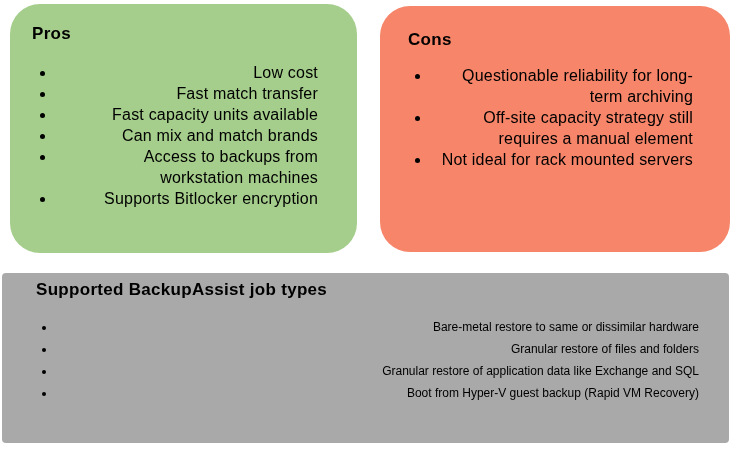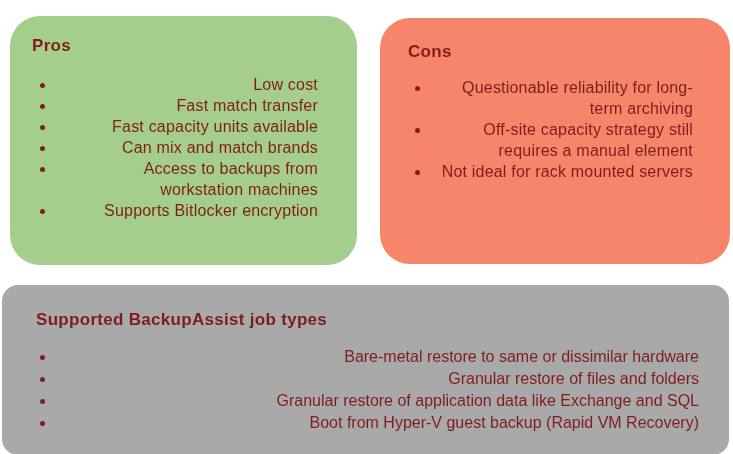--- a/index.html
+++ b/index.html
@@ -10,23 +10,22 @@
   body {
     width: 733px;
     height: 454px;
     position: relative;
     font-family: "Liberation Sans", sans-serif;
     overflow: hidden;
   }
   .box {
     position: absolute;
     box-sizing: border-box;
-    color: #7f1d1d;
+    color: #000000;
     border-radius: 30px;
-    margin-top: 12px;
   }
   .box h2 {
     margin: 0;
     font-size: 17px;
     font-weight: bold;
     line-height: 1.2;
     letter-spacing: 0.3px;
   }
   .box ul {
     margin: 0;
@@ -58,25 +57,25 @@
     padding: 24px 18px 20px 28px;
   }
   #cons-box ul { margin-top: 15px; padding-left: 23px; width: 262px; }
 
   #jobs-box {
     left: 2px;
     top: 273px;
     width: 727px;
     height: 170px;
     background: var(--jobs-bg, #a9a9a9);
-    border-radius: 16px;
-    padding: 25px 30px 15px 34px;
+    border-radius: 4px;
+    padding: 7px 30px 15px 34px;
   }
   #jobs-box li {
-    font-size: 16px;
+    font-size: 12px;
     line-height: 22px;
     letter-spacing: 0;
   }
   #jobs-box ul { margin-top: 16px; padding-left: 20px; }
 </style>
 </head>
 <body>
 
 <div id="pros-box" class="box">
   <h2>Pros</h2>

